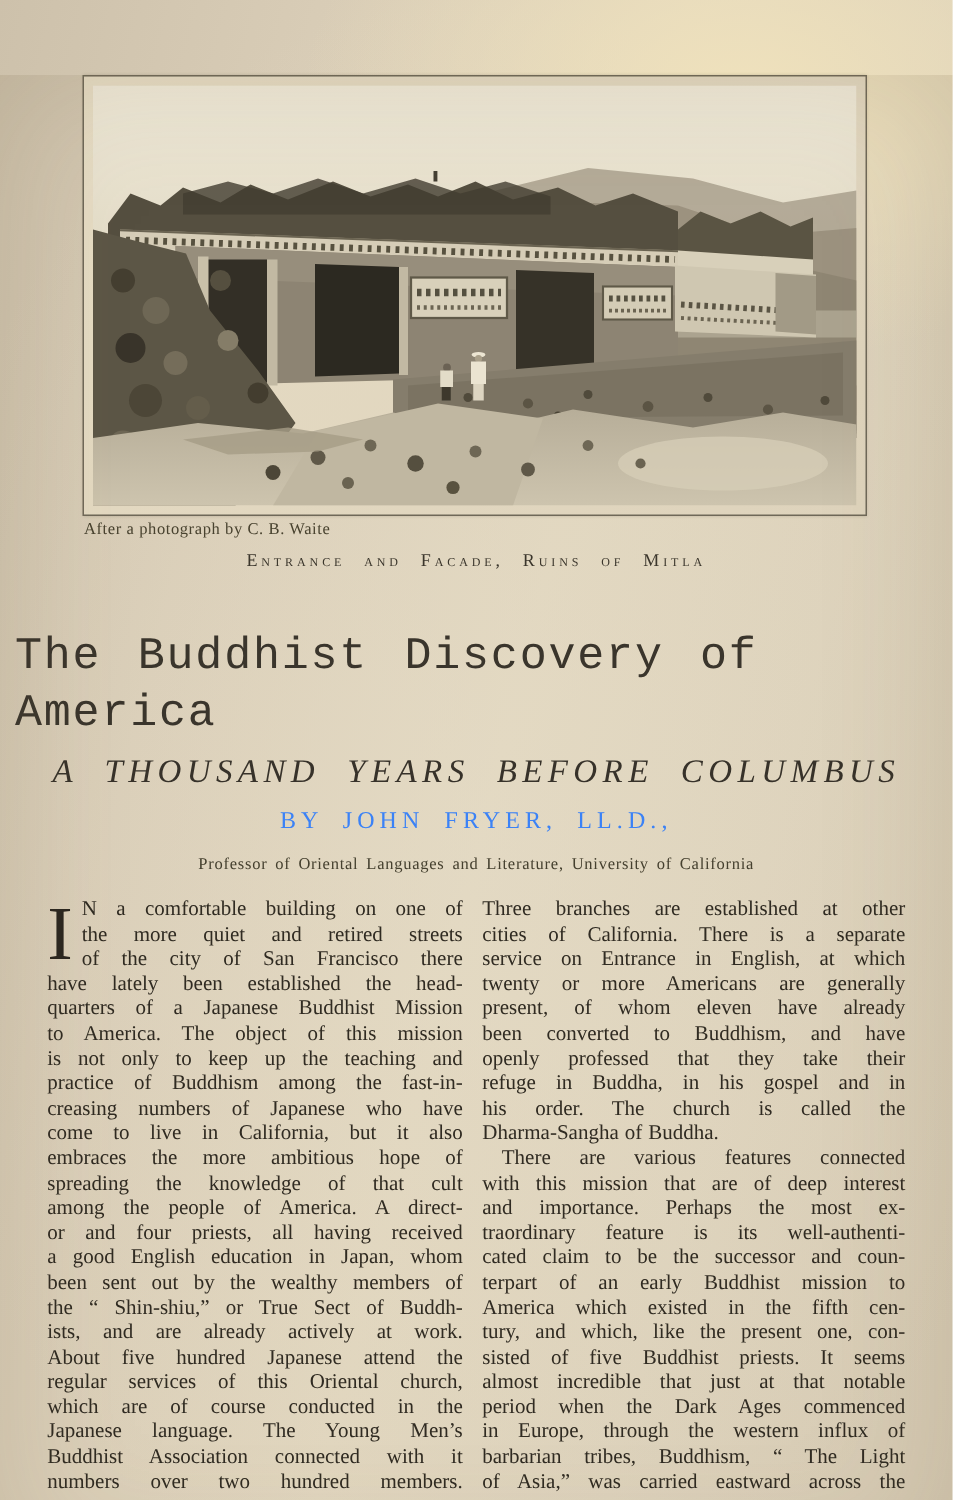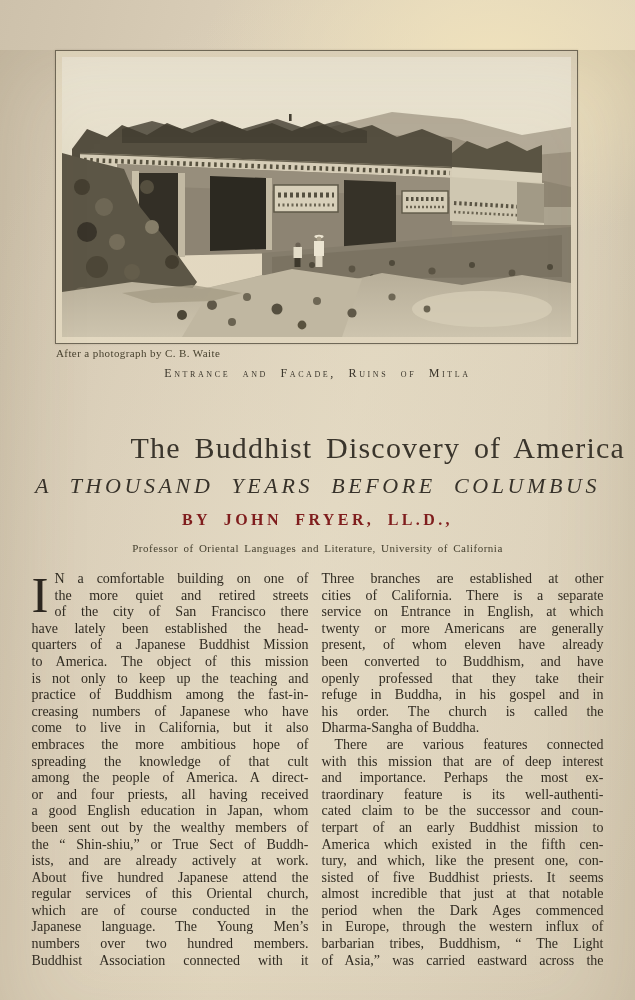--- a/index.html
+++ b/index.html
@@ -31,33 +31,33 @@
     font-size: 11px; letter-spacing: .4px; color: #48422f;
   }
   .caption {
     margin-top: 7px; text-align: center;
     font-variant: small-caps; font-size: 12px;
     letter-spacing: 2.6px; word-spacing: 7px; color: #3b362c;
   }
 
   
   .title {
-    margin: 48px 10px 0; text-align: right;
+    margin: 38px 10px 0; text-align: left;
     font-size: 30px; font-weight: 400; letter-spacing: 1.2px; word-spacing: 5px;
-    color: #3a352c; line-height: 38px;
+    color: #3a352c; line-height: 38px; font-family: Liberation Mono, monospace;
   }
   .subtitle {
     margin: 7px 10px 0; text-align: center;
     font-size: 22px; font-weight: 400; font-style: italic;
     letter-spacing: 3.6px; word-spacing: 9px; color: #37322a; line-height: 24px;
   }
   .byline {
     margin: 11px 10px 0; text-align: center;
-    font-size: 16px; font-weight: 700; letter-spacing: 3.4px; word-spacing: 6px;
-    color: #7f1d1d; line-height: 21px;
+    font-size: 16px; font-weight: 400; letter-spacing: 3.4px; word-spacing: 6px;
+    color: #3b82f6; line-height: 21px;
   }
   .affiliation {
     margin: 11px 10px 0; text-align: center;
     font-size: 11px; letter-spacing: .5px; word-spacing: 2px;
     color: #45402f; line-height: 14px;
   }
 
   
   .columns {
     width: 572px; margin: 16px auto 0;
@@ -246,22 +246,22 @@
           <div class="line">among the people of America. A direct-</div>
           <div class="line">or and four priests, all having received</div>
           <div class="line">a good English education in Japan, whom</div>
           <div class="line">been sent out by the wealthy members of</div>
           <div class="line">the “ Shin-shiu,” or True Sect of Buddh-</div>
           <div class="line">ists, and are already actively at work.</div>
           <div class="line">About five hundred Japanese attend the</div>
           <div class="line">regular services of this Oriental church,</div>
           <div class="line">which are of course conducted in the</div>
           <div class="line">Japanese language. The Young Men’s</div>
+          <div class="line">Buddhist Association connected with it</div>
           <div class="line">numbers over two hundred members.</div>
-          <div class="line">Buddhist Association connected with it</div>
         </div>
       </div>
     <div class="col col-right">
         <div class="para">
           <div class="line">Three branches are established at other</div>
           <div class="line">cities of California. There is a separate</div>
           <div class="line">service on Entrance in English, at which</div>
           <div class="line">twenty or more Americans are generally</div>
           <div class="line">present, of whom eleven have already</div>
           <div class="line">been converted to Buddhism, and have</div>

